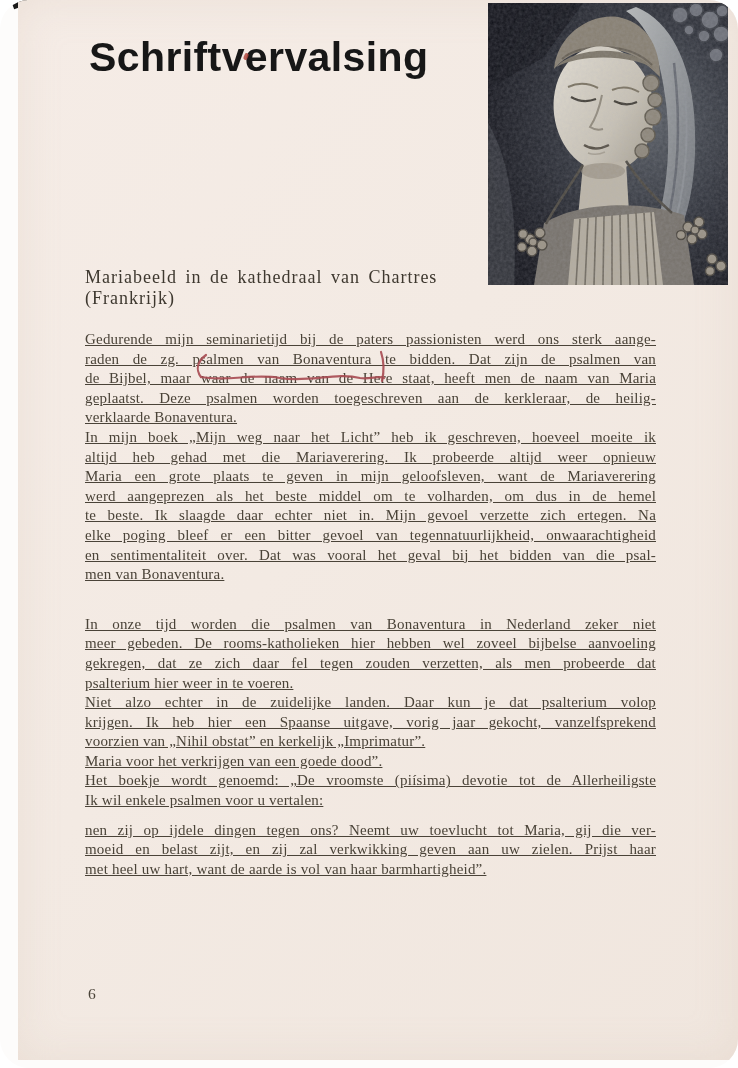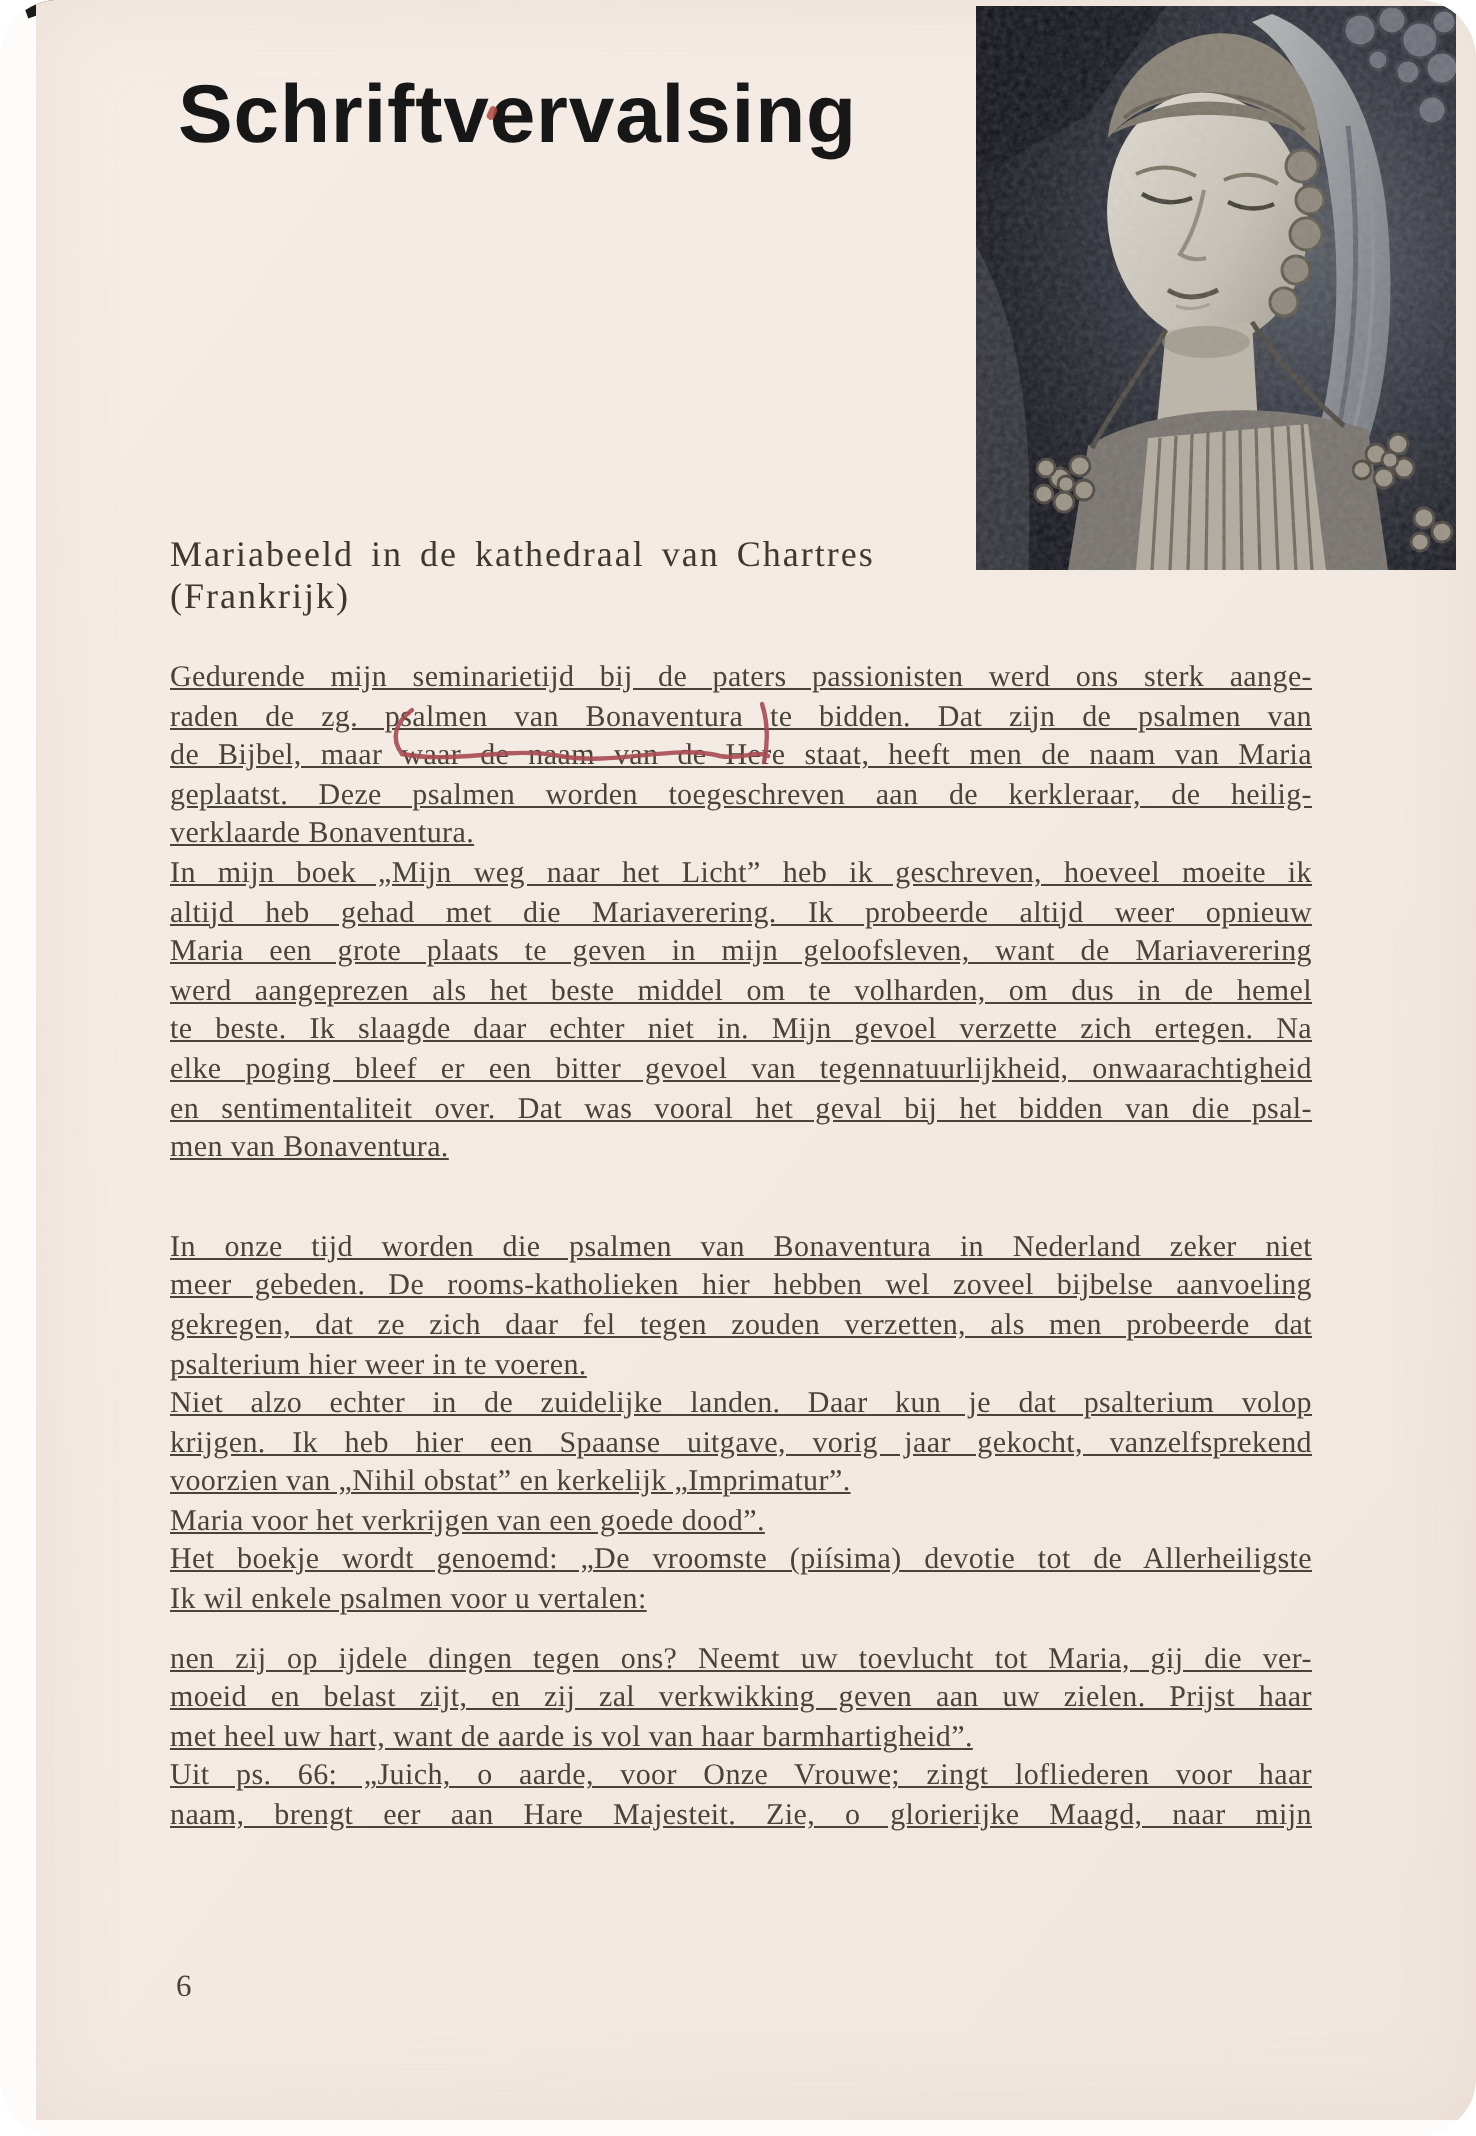--- a/index.html
+++ b/index.html
@@ -201,24 +201,20 @@
           <div class="line">Het boekje wordt genoemd: „De vroomste (piísima) devotie tot de Allerheiligste</div>
         </div>
         <div class="paragraph">
           <div class="line last">Ik wil enkele psalmen voor u vertalen:</div>
         </div>
         <div class="paragraph gap-small">
           <div class="line">nen zij op ijdele dingen tegen ons? Neemt uw toevlucht tot Maria, gij die ver-</div>
           <div class="line">moeid en belast zijt, en zij zal verkwikking geven aan uw zielen. Prijst haar</div>
           <div class="line last">met heel uw hart, want de aarde is vol van haar barmhartigheid”.</div>
         </div>
-        <div class="paragraph">
-          <div class="line">Uit ps. 66: „Juich, o aarde, voor Onze Vrouwe; zingt lofliederen voor haar</div>
-          <div class="line">naam, brengt eer aan Hare Majesteit. Zie, o glorierijke Maagd, naar mijn</div>
-        </div>
       </div>
 
     <div class="pagenum">6</div>
 
     <svg class="pen-overlay" viewBox="0 0 720 1060" aria-hidden="true">
       <g stroke="#a84b52" stroke-width="2.2" fill="none" stroke-linecap="round" opacity="0.9">
         <path d="M188,355 C180,361 177,369 183,377"></path>
         <path d="M183,377 C210,382 236,373 262,378 C290,383 318,372 342,378 C352,380 360,375 366,378"></path>
         <path d="M363,352 C366,361 366,372 364,381"></path>
       </g>

